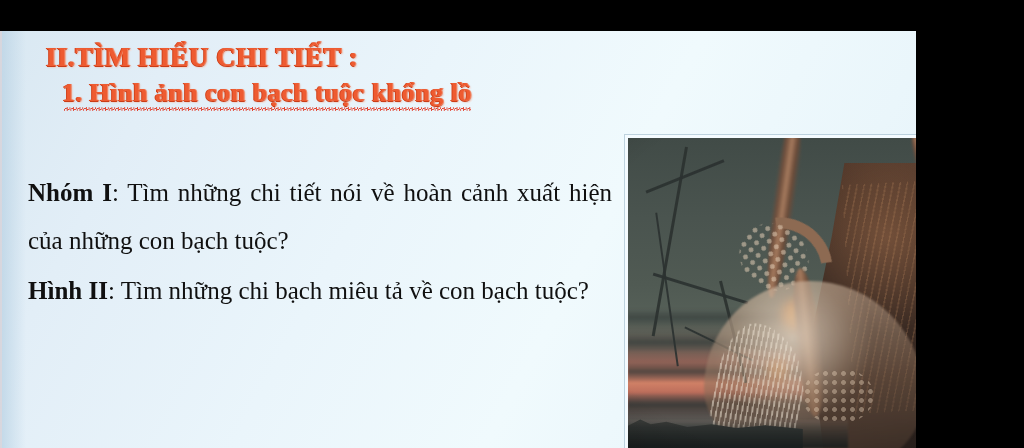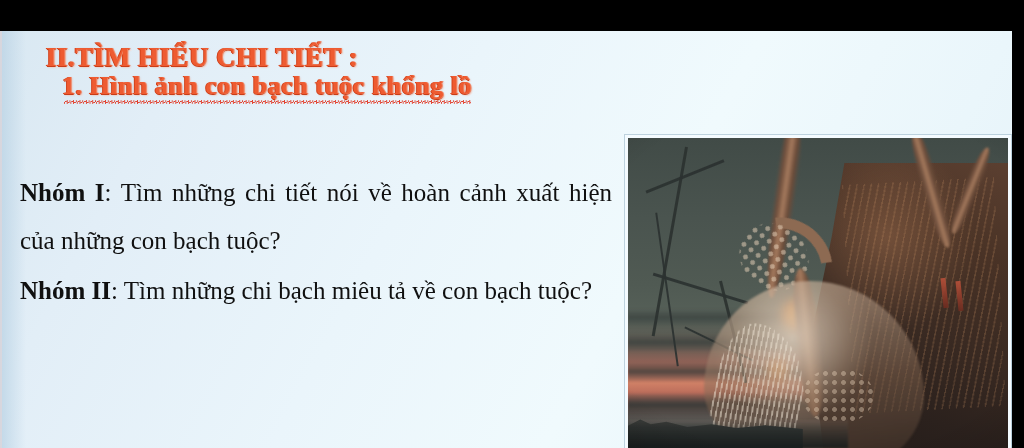--- a/index.html
+++ b/index.html
@@ -30,21 +30,21 @@
     height: 31px;
     background: #000000;
     z-index: 6;
   }
 
   
   #slide {
     position: absolute;
     left: 0;
     top: 31px;
-    width: 1012px;
+    width: 916px;
     height: 417px;
     background:
       linear-gradient(118deg,
         #d9e8f2 0%,
         #e2eef7 16%,
         #eaf5fb 40%,
         #f0fafd 62%,
         #eaf6fb 82%,
         #e4f1f8 100%);
     overflow: hidden;
@@ -86,20 +86,21 @@
        0 1px 0 #c93d18,
        1px 1px 2px rgba(170,60,30,0.45),
        2px 2px 0 rgba(255,235,228,0.55);
   }
   #heading-line-1 {
     margin-left: 46px;
     font-size: 27px;
   }
   #heading-line-2 {
     margin-left: 62px;
+    margin-top: 7px;
     font-size: 26px;
   }
   
   .squiggle-wrap { position: relative; display: inline-block; }
   .squiggle-wrap::after {
     content: "";
     position: absolute;
     left: 2px;
     right: 1px;
     bottom: -4px;
@@ -119,21 +120,21 @@
     top: 138px;
     width: 596px;
     z-index: 3;
   }
   .para {
     font-family: "Liberation Serif", "DejaVu Serif", serif;
     font-size: 25px;
     color: #101010;
     text-align: justify;
     line-height: 1.92;
-    margin: 0 0 2px 4px;
+    margin: 0 0 2px 12px;
     -webkit-hyphens: none;
     hyphens: none;
   }
   .para .lead {
     font-weight: bold;
   }
   .para.last { text-align: left; }
 
   
   #picture-frame {
@@ -333,21 +334,21 @@
     <div id="slide-edge-line"></div>
 
     <div id="heading-block">
       <div class="heading-line" id="heading-line-1">II.TÌM HIỂU CHI TIẾT :</div>
       <div class="heading-line" id="heading-line-2"><span class="squiggle-wrap">1. Hình ảnh con bạch tuộc khổng lồ</span></div>
     </div>
 
     <div id="body-block">
       <p class="para"><span class="lead">Nhóm I</span><span>: Tìm những chi tiết nói về hoàn cảnh xuất hiện của những con bạch tuộc?</span></p>
 
-      <p class="para last"><span class="lead">Nhóm II</span><span>: Tìm những chi bạch miêu tả về con bạch tuộc?</span></p>
+      <p class="para last"><span class="lead">Hình II</span><span>: Tìm những chi bạch miêu tả về con bạch tuộc?</span></p>
     </div>
 
     <div id="picture-frame">
       <div id="picture">
         <div class="sky"></div>
         <div class="clouds"></div>
 
         <div class="mast" style="left:15%; top:3%; width:3px; height:62%; transform: rotate(10deg);"></div>
         <div class="spar" style="left:4%; top:12%; width:22%; height:3px; transform: rotate(-22deg);"></div>
         <div class="spar" style="left:6%; top:48%; width:26%; height:3px; transform: rotate(17deg);"></div>

